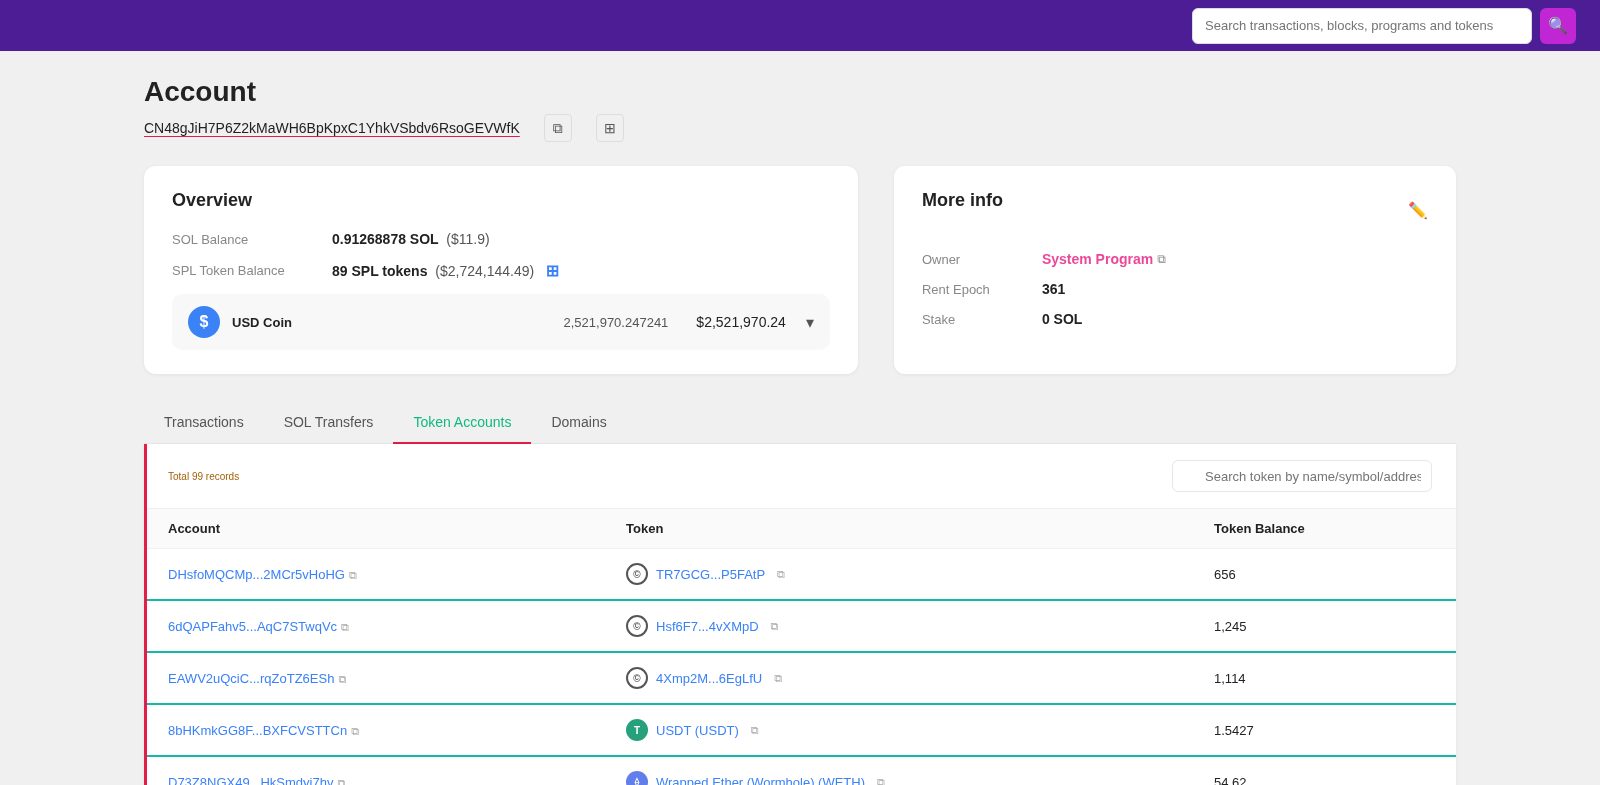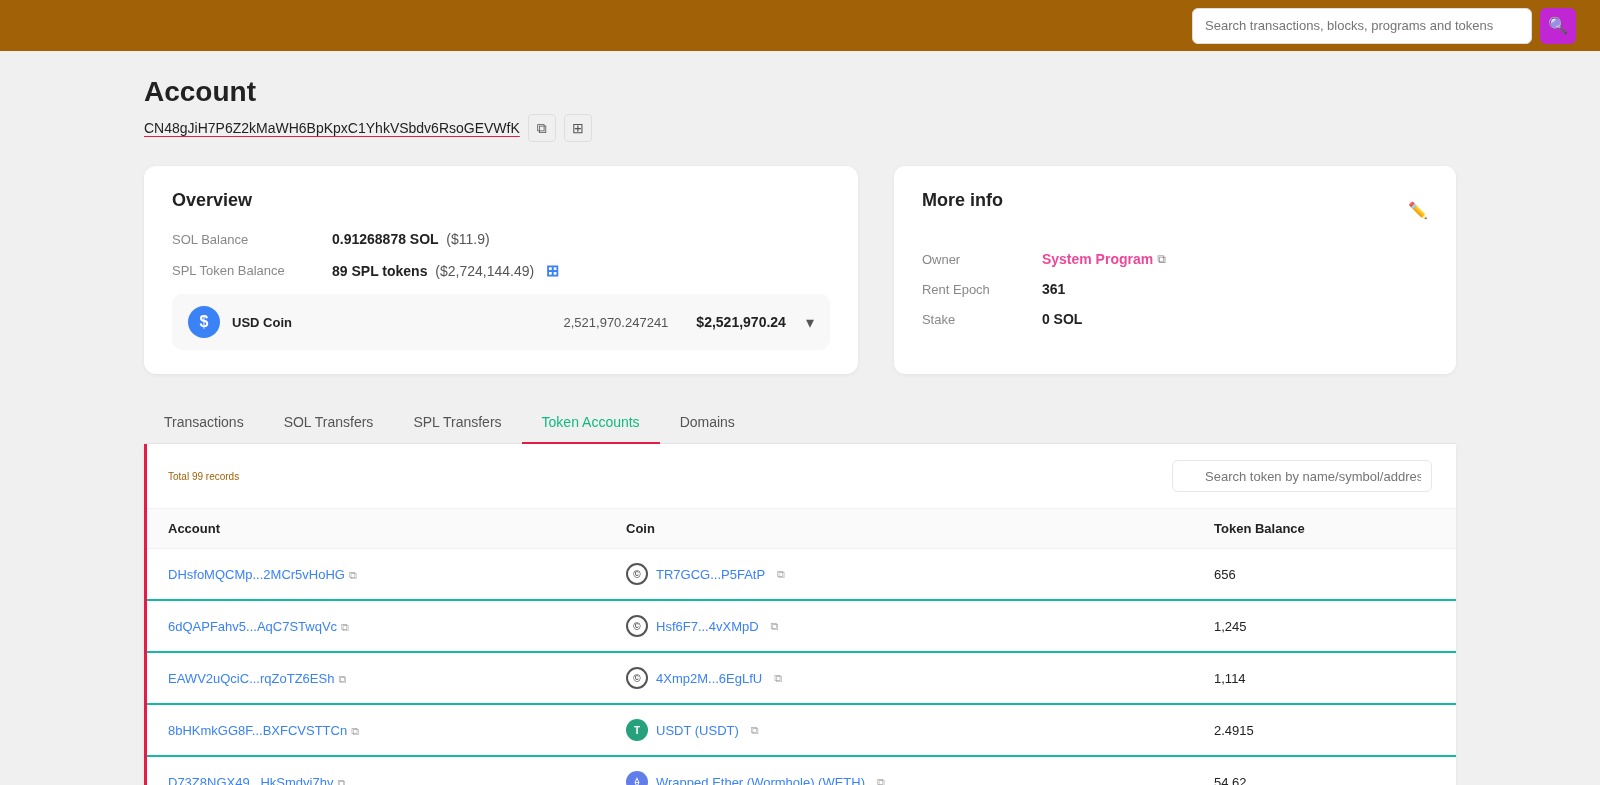--- a/index.html
+++ b/index.html
@@ -1,19 +1,19 @@
 <!DOCTYPE html>
 <html><head>
   <meta charset="utf-8">
   <style>
     * { box-sizing: border-box; margin: 0; padding: 0; }
     body { font-family: -apple-system, BlinkMacSystemFont, 'Segoe UI', sans-serif; background: #f0f0f0; color: #222; font-size: 14px; }
 
     .top-bar {
-      background: #a16207;
+      background: #4c1d95;
       display: flex;
       align-items: center;
       justify-content: flex-end;
       padding: 0 24px;
       height: 52px;
       border-bottom: 1px solid #eee;
     }
     .search-wrapper {
       display: flex;
       align-items: center;
@@ -51,21 +51,21 @@
 
     .page-title {
       font-size: 28px;
       font-weight: 700;
       margin-bottom: 6px;
     }
 
     .account-address-row {
       display: flex;
       align-items: center;
-      gap: 8px;
+      gap: 24px;
       margin-bottom: 24px;
     }
     .account-address-text {
       font-size: 14px;
       color: #222;
       text-decoration: underline;
       text-decoration-color: #e11d48;
       text-underline-offset: 3px;
     }
     .icon-btn {
@@ -160,21 +160,21 @@
       font-weight: 600;
       font-size: 13px;
       flex: 1;
     }
     .token-amount {
       color: #555;
       font-size: 13px;
       margin-right: 16px;
     }
     .token-value {
-      font-weight: 700;
+      font-weight: 400;
       font-size: 14px;
     }
     .chevron-btn {
       background: none;
       border: none;
       cursor: pointer;
       color: #555;
       font-size: 16px;
       margin-left: 8px;
     }
@@ -454,39 +454,38 @@
         <span class="mi-label">Stake</span>
         <span class="mi-value">0 SOL</span>
       </div>
     </div>
 
   </div>
 
   <div class="tabs-row" id="tabs-container">
       <div class="tab-item">Transactions</div>
       <div class="tab-item">SOL Transfers</div>
-      <div class="tab-item">SPL Transfers</div>
       <div class="tab-item active">Token Accounts</div>
       <div class="tab-item">Domains</div>
     </div>
 
   <div class="table-section left-red-bar">
     <div class="table-toolbar">
       <span class="total-records">Total 99 records</span>
       <div class="token-search-wrapper">
         <span class="token-search-icon">🔍</span>
         <input class="token-search-input" type="text" placeholder="Search token by name/symbol/address" style="">
       </div>
     </div>
 
     <table class="data-table">
       <thead>
         <tr>
           <th id="col-account">Account</th>
-          <th id="col-token">Coin</th>
+          <th id="col-token">Token</th>
           <th id="col-balance">Token Balance</th>
         </tr>
       </thead>
       <tbody id="table-body">
       <tr>
             <td><a href="#" class="addr-link">DHsfoMQCMp...2MCr5vHoHG</a><span class="copy-sm">⧉</span></td>
             <td>
               <div class="token-cell">
     <div class="circle-c">©</div>
     <a href="#" class="addr-link">TR7GCG...P5FAtP</a>
@@ -519,21 +518,21 @@
           </tr>
           <tr>
             <td><a href="#" class="addr-link">8bHKmkGG8F...BXFCVSTTCn</a><span class="copy-sm">⧉</span></td>
             <td>
               <div class="token-cell">
     <div class="usdt-dot">T</div>
     <a href="#" class="addr-link">USDT (USDT)</a>
     <span class="copy-sm">⧉</span>
   </div>
             </td>
-            <td>2.4915</td>
+            <td>1.5427</td>
           </tr>
           <tr>
             <td><a href="#" class="addr-link">D73Z8NGX49...HkSmdyi7hv</a><span class="copy-sm">⧉</span></td>
             <td>
               <div class="token-cell">
     <div class="weth-dot">⟠</div>
     <a href="#" class="addr-link">Wrapped Ether (Wormhole) (WETH)</a>
     <span class="copy-sm">⧉</span>
   </div>
             </td>

